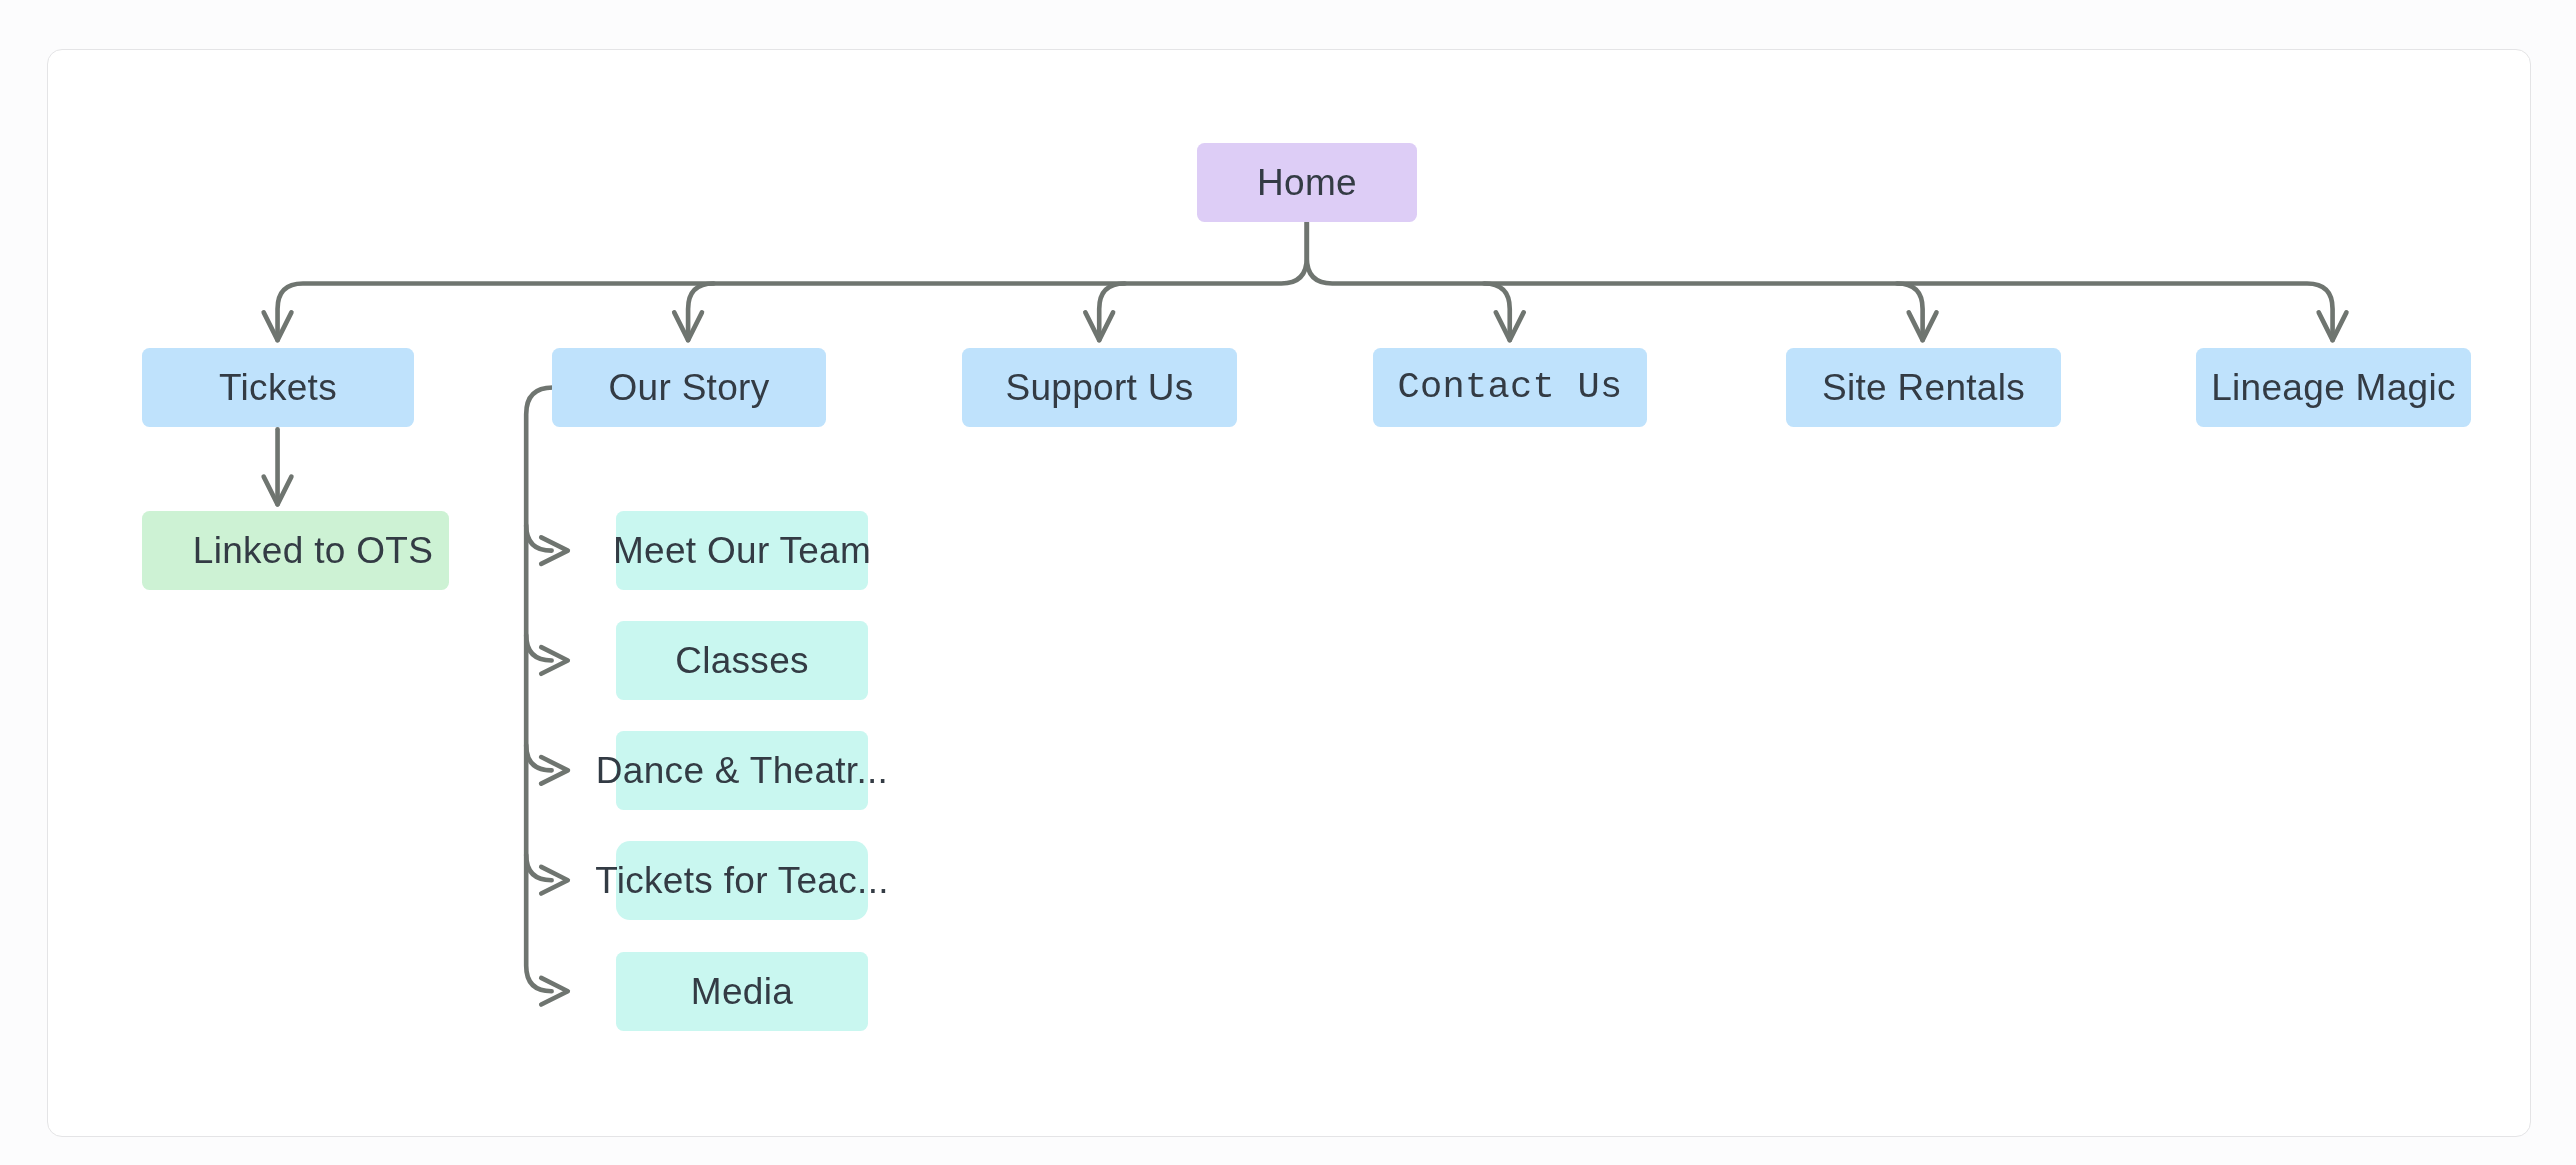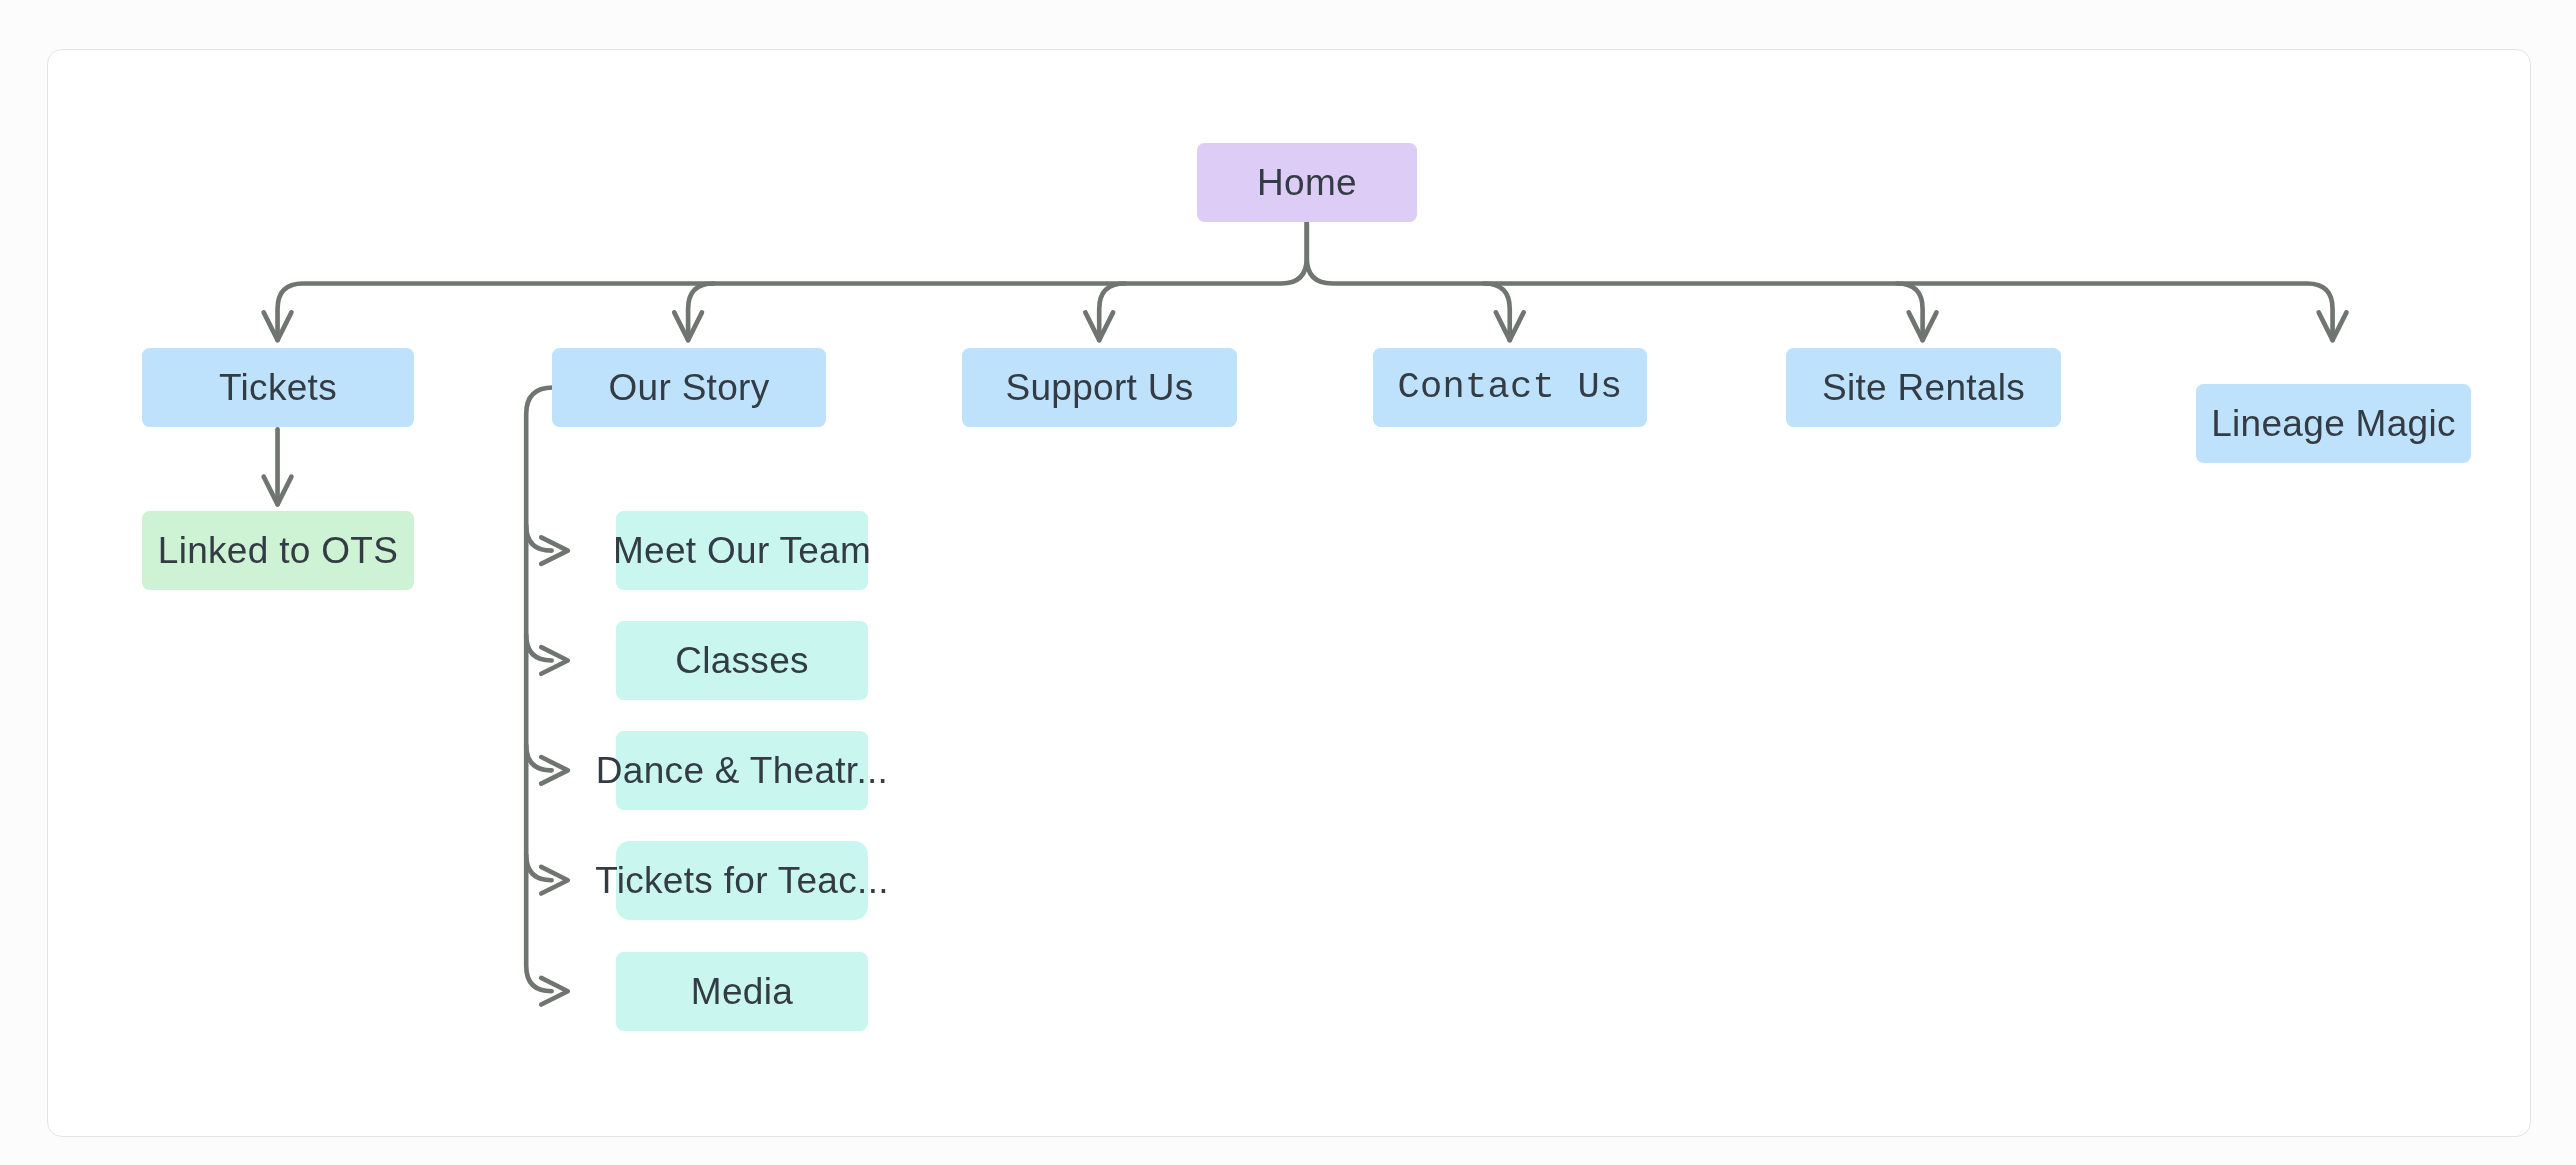--- a/index.html
+++ b/index.html
@@ -13,21 +13,21 @@
   .card{position:absolute;left:47px;top:49px;width:2482px;height:1086px;
     background:var(--card-bg);border:1.7px solid var(--card-border);border-radius:15px;}
   svg.edges{position:absolute;left:0;top:0;width:2576px;height:1166px;}
   svg.edges path{stroke:var(--connector);stroke-width:8;fill:none;
     stroke-linecap:round;stroke-linejoin:round;}
   .node{position:absolute;display:flex;align-items:center;justify-content:center;
     border-radius:7.5px;color:var(--text);font-size:37px;line-height:1;
     letter-spacing:0.3px;white-space:nowrap;cursor:default;}
   .node.root{background:var(--root-fill);}
   .node.primary{background:var(--primary-fill);text-align:right;}
-  .node.linked{background:var(--linked-fill);}
+  .node.linked{background:var(--linked-fill);padding-left:35px;}
   .node.sub{background:var(--sub-fill);margin-left:43px;}
 </style>
 </head>
 <body>
 
 <div id="stage">
   <div class="card"></div>
 
   <svg class="edges" viewBox="0 0 4455 2016">
 
@@ -89,21 +89,21 @@
   <div class="node primary" style="left:142px;top:348px;width:272px;height:79px;">Tickets</div>
 
   <div class="node primary" style="left:552px;top:348px;width:274px;height:79px;">Our Story</div>
 
   <div class="node primary" style="left:962px;top:348px;width:275px;height:79px;">Support Us</div>
 
   <div class="node primary" style="left:1373px;top:348px;width:274px;height:79px;font-family:Liberation Mono, monospace;">Contact Us</div>
 
   <div class="node primary" style="left:1786px;top:348px;width:275px;height:79px;">Site Rentals</div>
 
-  <div class="node primary" style="left:2196px;top:348px;width:275px;height:79px;margin-top:36px;">Lineage Magic</div>
+  <div class="node primary" style="left:2196px;top:348px;width:275px;height:79px;">Lineage Magic</div>
 
   <div class="node linked" style="left:142px;top:511px;width:272px;height:79px;">Linked to OTS</div>
 
   <div class="node sub" style="left:573px;top:511px;width:252px;height:79px;">Meet Our Team</div>
 
   <div class="node sub" style="left:573px;top:621px;width:252px;height:79px;">Classes</div>
 
   <div class="node sub" style="left:573px;top:731px;width:252px;height:79px;">Dance &amp; Theatr...</div>
 
   <div class="node sub" style="left:573px;top:841px;width:252px;height:79px;border-radius:14px;">Tickets for Teac...</div>

